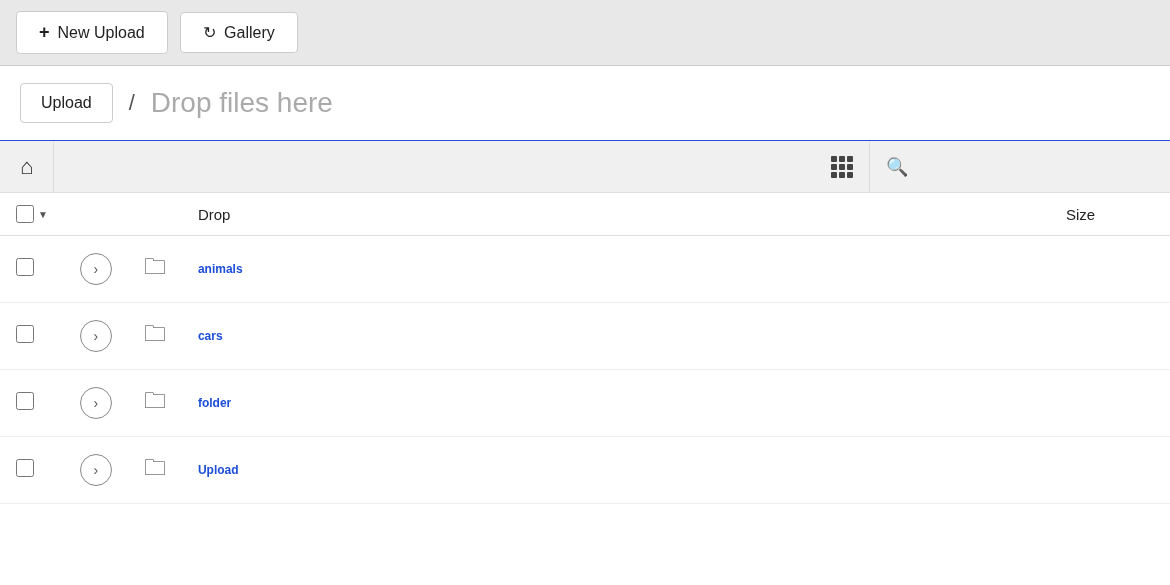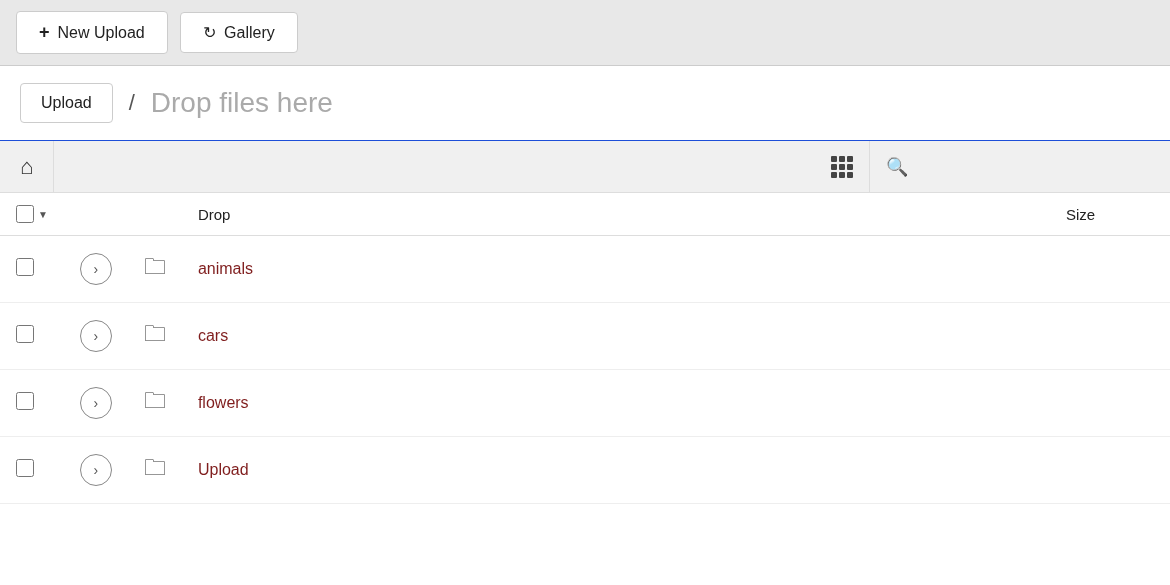--- a/index.html
+++ b/index.html
@@ -209,22 +209,23 @@
 
     .td-nav {
       width: 50px;
     }
 
     .td-icon {
       width: 50px;
     }
 
     .td-name {
-      font-size: 16px;
-      color: #7f1d1d;
+      font-size: 12px;
+      color: #1d4ed8;
+      font-weight: bold;
     }
 
     .td-size {
       text-align: right;
       padding-right: 30px;
     }
 
     
     .row-checkbox {
       width: 18px;
@@ -364,21 +365,21 @@
         <tr>
       <td class="td-checkbox">
         <input type="checkbox" class="row-checkbox" style="">
       </td>
       <td class="td-nav">
         <button class="chevron-btn">›</button>
       </td>
       <td class="td-icon">
         <span class="folder-icon">🗀</span>
       </td>
-      <td class="td-name">flowers</td>
+      <td class="td-name">folder</td>
       <td class="td-size"></td>
     </tr>
         <tr>
       <td class="td-checkbox">
         <input type="checkbox" class="row-checkbox" style="">
       </td>
       <td class="td-nav">
         <button class="chevron-btn">›</button>
       </td>
       <td class="td-icon">

